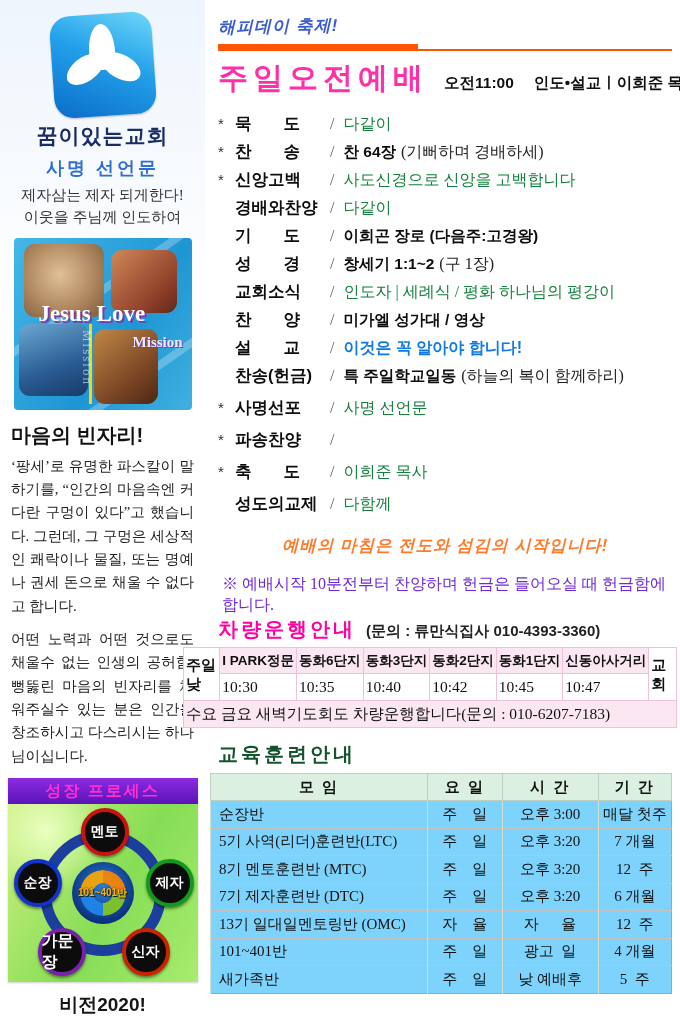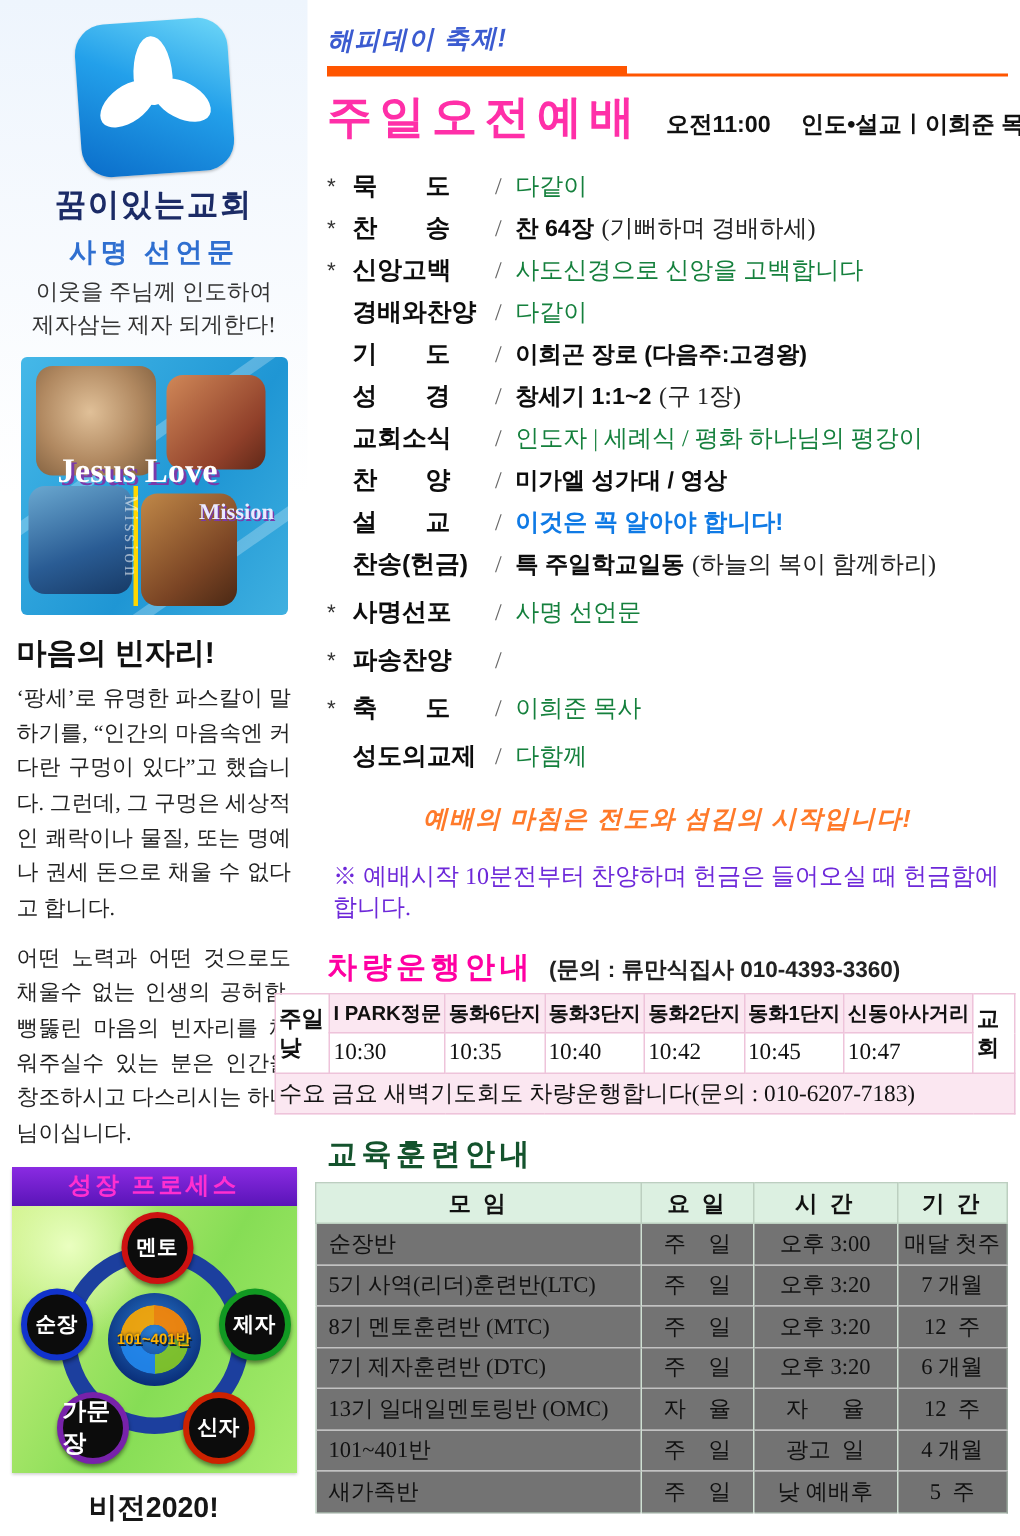--- a/index.html
+++ b/index.html
@@ -92,59 +92,59 @@
   .w-main.v-bold{font-family:"Liberation Sans",sans-serif;font-weight:bold;font-size:15.5px;color:#0d0d0d;}
   .w-main.v-blue{font-family:"Liberation Sans",sans-serif;font-weight:bold;font-size:16px;color:#0f7ae5;}
   .w-sub{font-family:"Liberation Serif",serif;font-size:16px;color:#222;margin-left:5px;}
 
   .outreach{margin-top:14px;text-align:center;font-size:16.5px;font-weight:bold;font-style:italic;
         color:#ff7a2a;letter-spacing:1px;}
   .notes{margin-top:17px;padding-left:4px;}
   .note1{font-size:16px;color:#6d28d9;font-family:"Liberation Serif",serif;}
   .note2{font-size:15.5px;color:#6b6bd6;margin-top:4px;font-weight:bold;}
 
-  .transport{margin-top:15px;}
+  .transport{}
   .transport-head{display:flex;align-items:baseline;}
   .t-title{font-size:20px;font-weight:bold;color:#ff00a2;letter-spacing:3px;}
   .t-contact{font-size:15px;margin-left:10px;font-weight:bold;color:#222;}
   table{border-collapse:collapse;}
   .t-table{margin-left:-35px;width:494px;margin-top:4px;}
   .t-table td,.t-table th{border:1px solid #eec3da;text-align:left;padding:1px 2px;}
   .t-table th{background:#fbe7f1;font-size:13.5px;font-weight:bold;height:23px;white-space:nowrap;}
   .t-first{font-size:15px;font-weight:bold;background:#fff;width:38px;line-height:1.3;}
   .t-last{font-size:15px;font-weight:bold;background:#fff;width:26px;line-height:1.3;}
   .t-time{font-family:"Liberation Serif",serif;font-size:15.5px;height:24px;background:#fff;}
   .t-note{background:#fbe7f1;font-size:15.5px;height:24px;font-family:"Liberation Serif",serif;}
 
   .education{margin-top:13px;}
   .e-title{font-size:20px;font-weight:bold;color:#14532d;letter-spacing:3px;}
   .e-table{margin-left:-8px;width:462px;margin-top:5px;border:1px solid #9aa89e;}
   .e-table th{background:#dcf0e1;font-size:15px;font-weight:bold;height:24px;border:1px solid #bccfc0;letter-spacing:2px;}
-  .e-table td{background:#737373;font-family:"Liberation Serif",serif;font-size:15px;height:24.5px;
+  .e-table td{background:#7dd3fc;font-family:"Liberation Serif",serif;font-size:15px;height:24.5px;
         border-top:1px solid #c2c2c2;border-left:1px solid #cfe0d3;text-align:center;white-space:pre;}
   .e-table td.c-name{text-align:left;padding-left:8px;width:212px;}
   .e-col-day{width:78px;} .e-col-time{width:100px;} .e-col-period{width:72px;}
 </style>
 </head>
 <body>
 
 <div class="page">
 
   <div class="sidebar">
     <div class="sb-top">
       <div class="logo">
         <div class="leaf leaf-top"></div>
         <div class="leaf leaf-left"></div>
         <div class="leaf leaf-right"></div>
       </div>
       <div class="church-name">꿈이있는교회</div>
       <div class="mission-title">사명 선언문</div>
       <div class="mission-text serif">
+        <div>제자삼는 제자 되게한다!</div>
         <div>이웃을 주님께 인도하여</div>
-        <div>제자삼는 제자 되게한다!</div>
       </div>
       <div class="mission-img">
         <div class="streak" style="left:-30px;top:40px"></div>
         <div class="streak" style="left:20px;top:120px"></div>
         <div class="tile tile-oldman"></div>
         <div class="tile tile-girls"></div>
         <div class="tile tile-boy"></div>
         <div class="tile tile-man"></div>
         <div class="ybar"></div>
         <div class="ml-title">Jesus Love</div>

